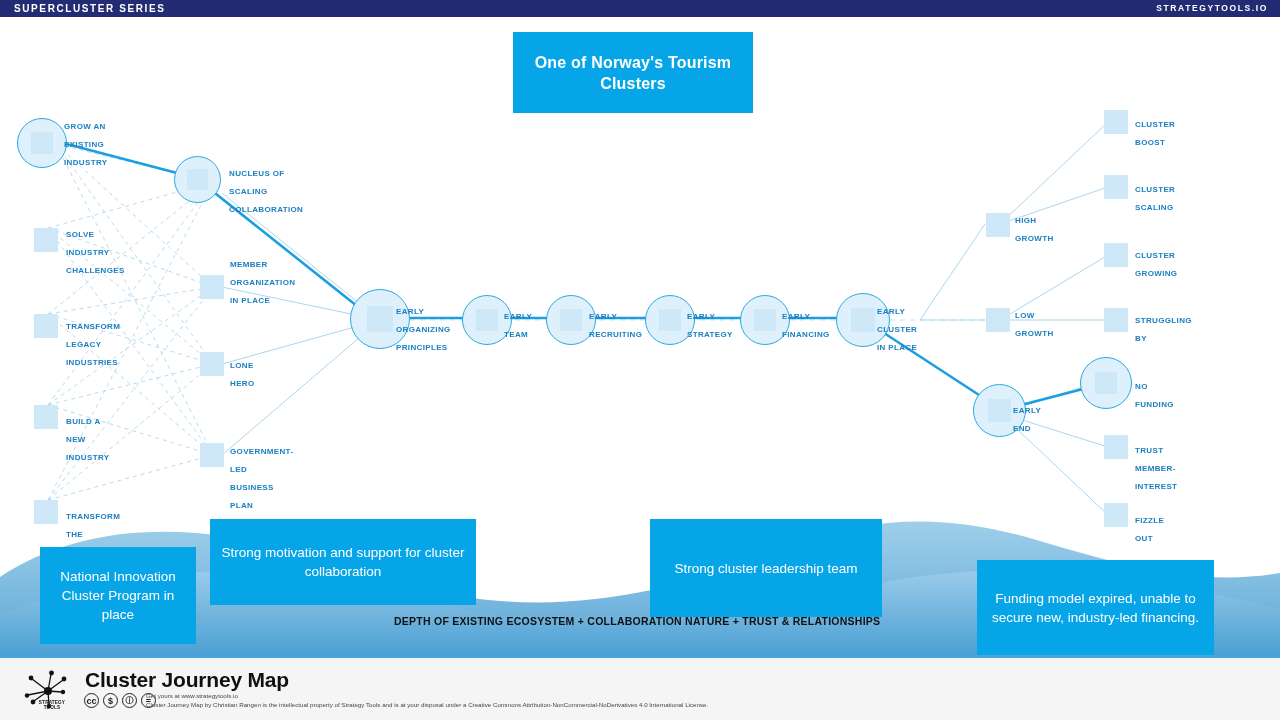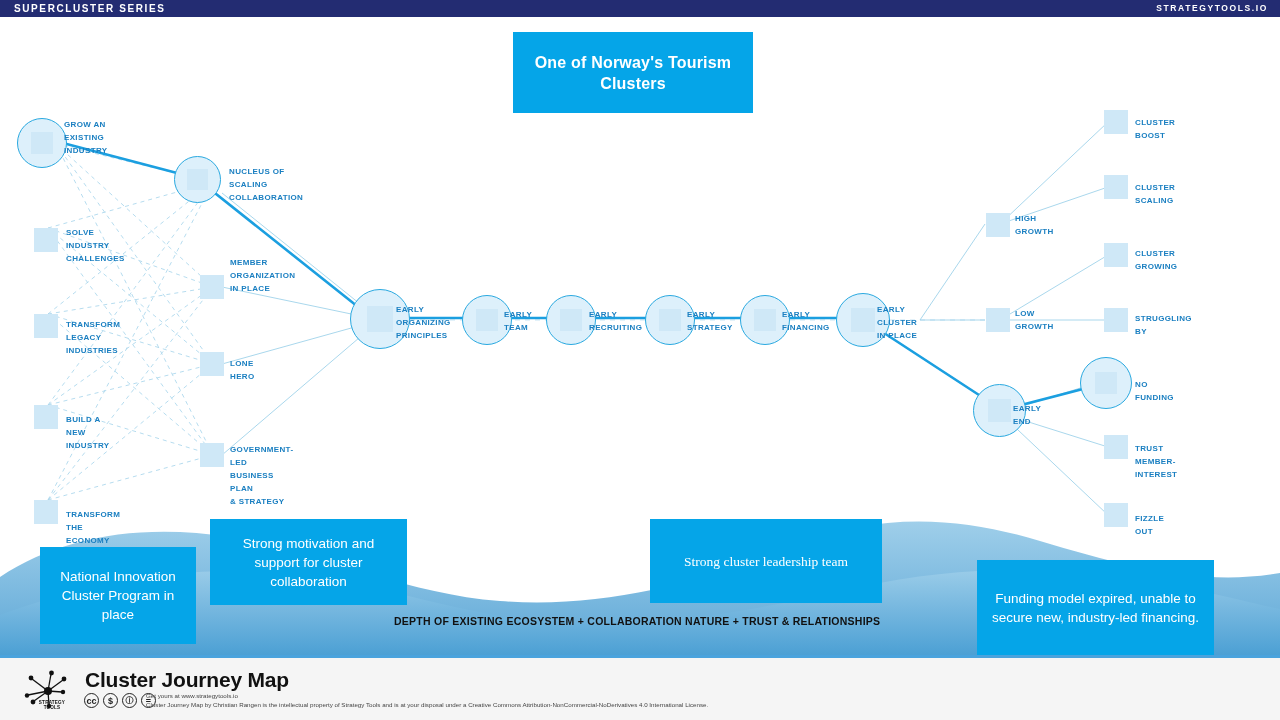--- a/index.html
+++ b/index.html
@@ -33,21 +33,21 @@
   
   .node{position:absolute;}
   .sq{position:absolute;background:#cfe8f7;}
   .circ{
     position:absolute;border-radius:50%;
     background:#ddf0fb;border:1.4px solid #2aa9e0;
     box-sizing:border-box;
   }
   .lbl{
     position:absolute;color:#1a7fc1;font-size:8px;font-weight:bold;
-    line-height:13px;letter-spacing:.35px;white-space:pre-line;
+    line-height:18px;letter-spacing:.35px;white-space:pre-line;
   }
 
   
   .note{
     position:absolute;background:#05a5e8;color:#ffffff;
     display:flex;align-items:center;justify-content:center;text-align:center;
     font-size:13.5px;line-height:19px;padding:6px 10px;box-sizing:border-box;
   }
   .note.title{font-weight:bold;font-size:16px;line-height:21px;letter-spacing:.2px;}
 
@@ -304,22 +304,22 @@
     </div>
     <div class="node">
       <div class="sq" style="left:1104px;top:486px;width:24px;height:24px;"></div>
       <div class="lbl" style="left:1135px;top:495px;">FIZZLE OUT</div>
     </div>
 
     <div class="note title" style="left:513px;top:15px;width:240px;height:81px;">One of Norway's
 Tourism Clusters</div>
 
     <div class="note" style="left:40px;top:530px;width:156px;height:97px;">National Innovation Cluster Program in place</div>
-    <div class="note" style="left:210px;top:502px;width:197px;height:86px;">Strong motivation and support for cluster collaboration</div>
-    <div class="note" style="left:650px;top:502px;width:232px;height:84px;font-family:Liberation Serif, serif;">Strong cluster leadership team</div>
+    <div class="note" style="left:210px;top:502px;width:266px;height:86px;">Strong motivation and support for cluster collaboration</div>
+    <div class="note" style="left:650px;top:502px;width:232px;height:98px;">Strong cluster leadership team</div>
     <div class="note" style="left:977px;top:543px;width:237px;height:95px;">Funding model expired, unable to secure new, industry-led financing.</div>
 
     <div class="caption" style="left:394px;top:598px;">DEPTH OF EXISTING ECOSYSTEM + COLLABORATION NATURE + TRUST &amp; RELATIONSHIPS</div>
   </div>
 
   <div class="footer"></div>
 
   <svg class="logo" viewBox="0 0 60 48">
     <g stroke="#111" stroke-width="1.3" fill="none">
       <line x1="30" y1="26" x2="14" y2="14"></line>

